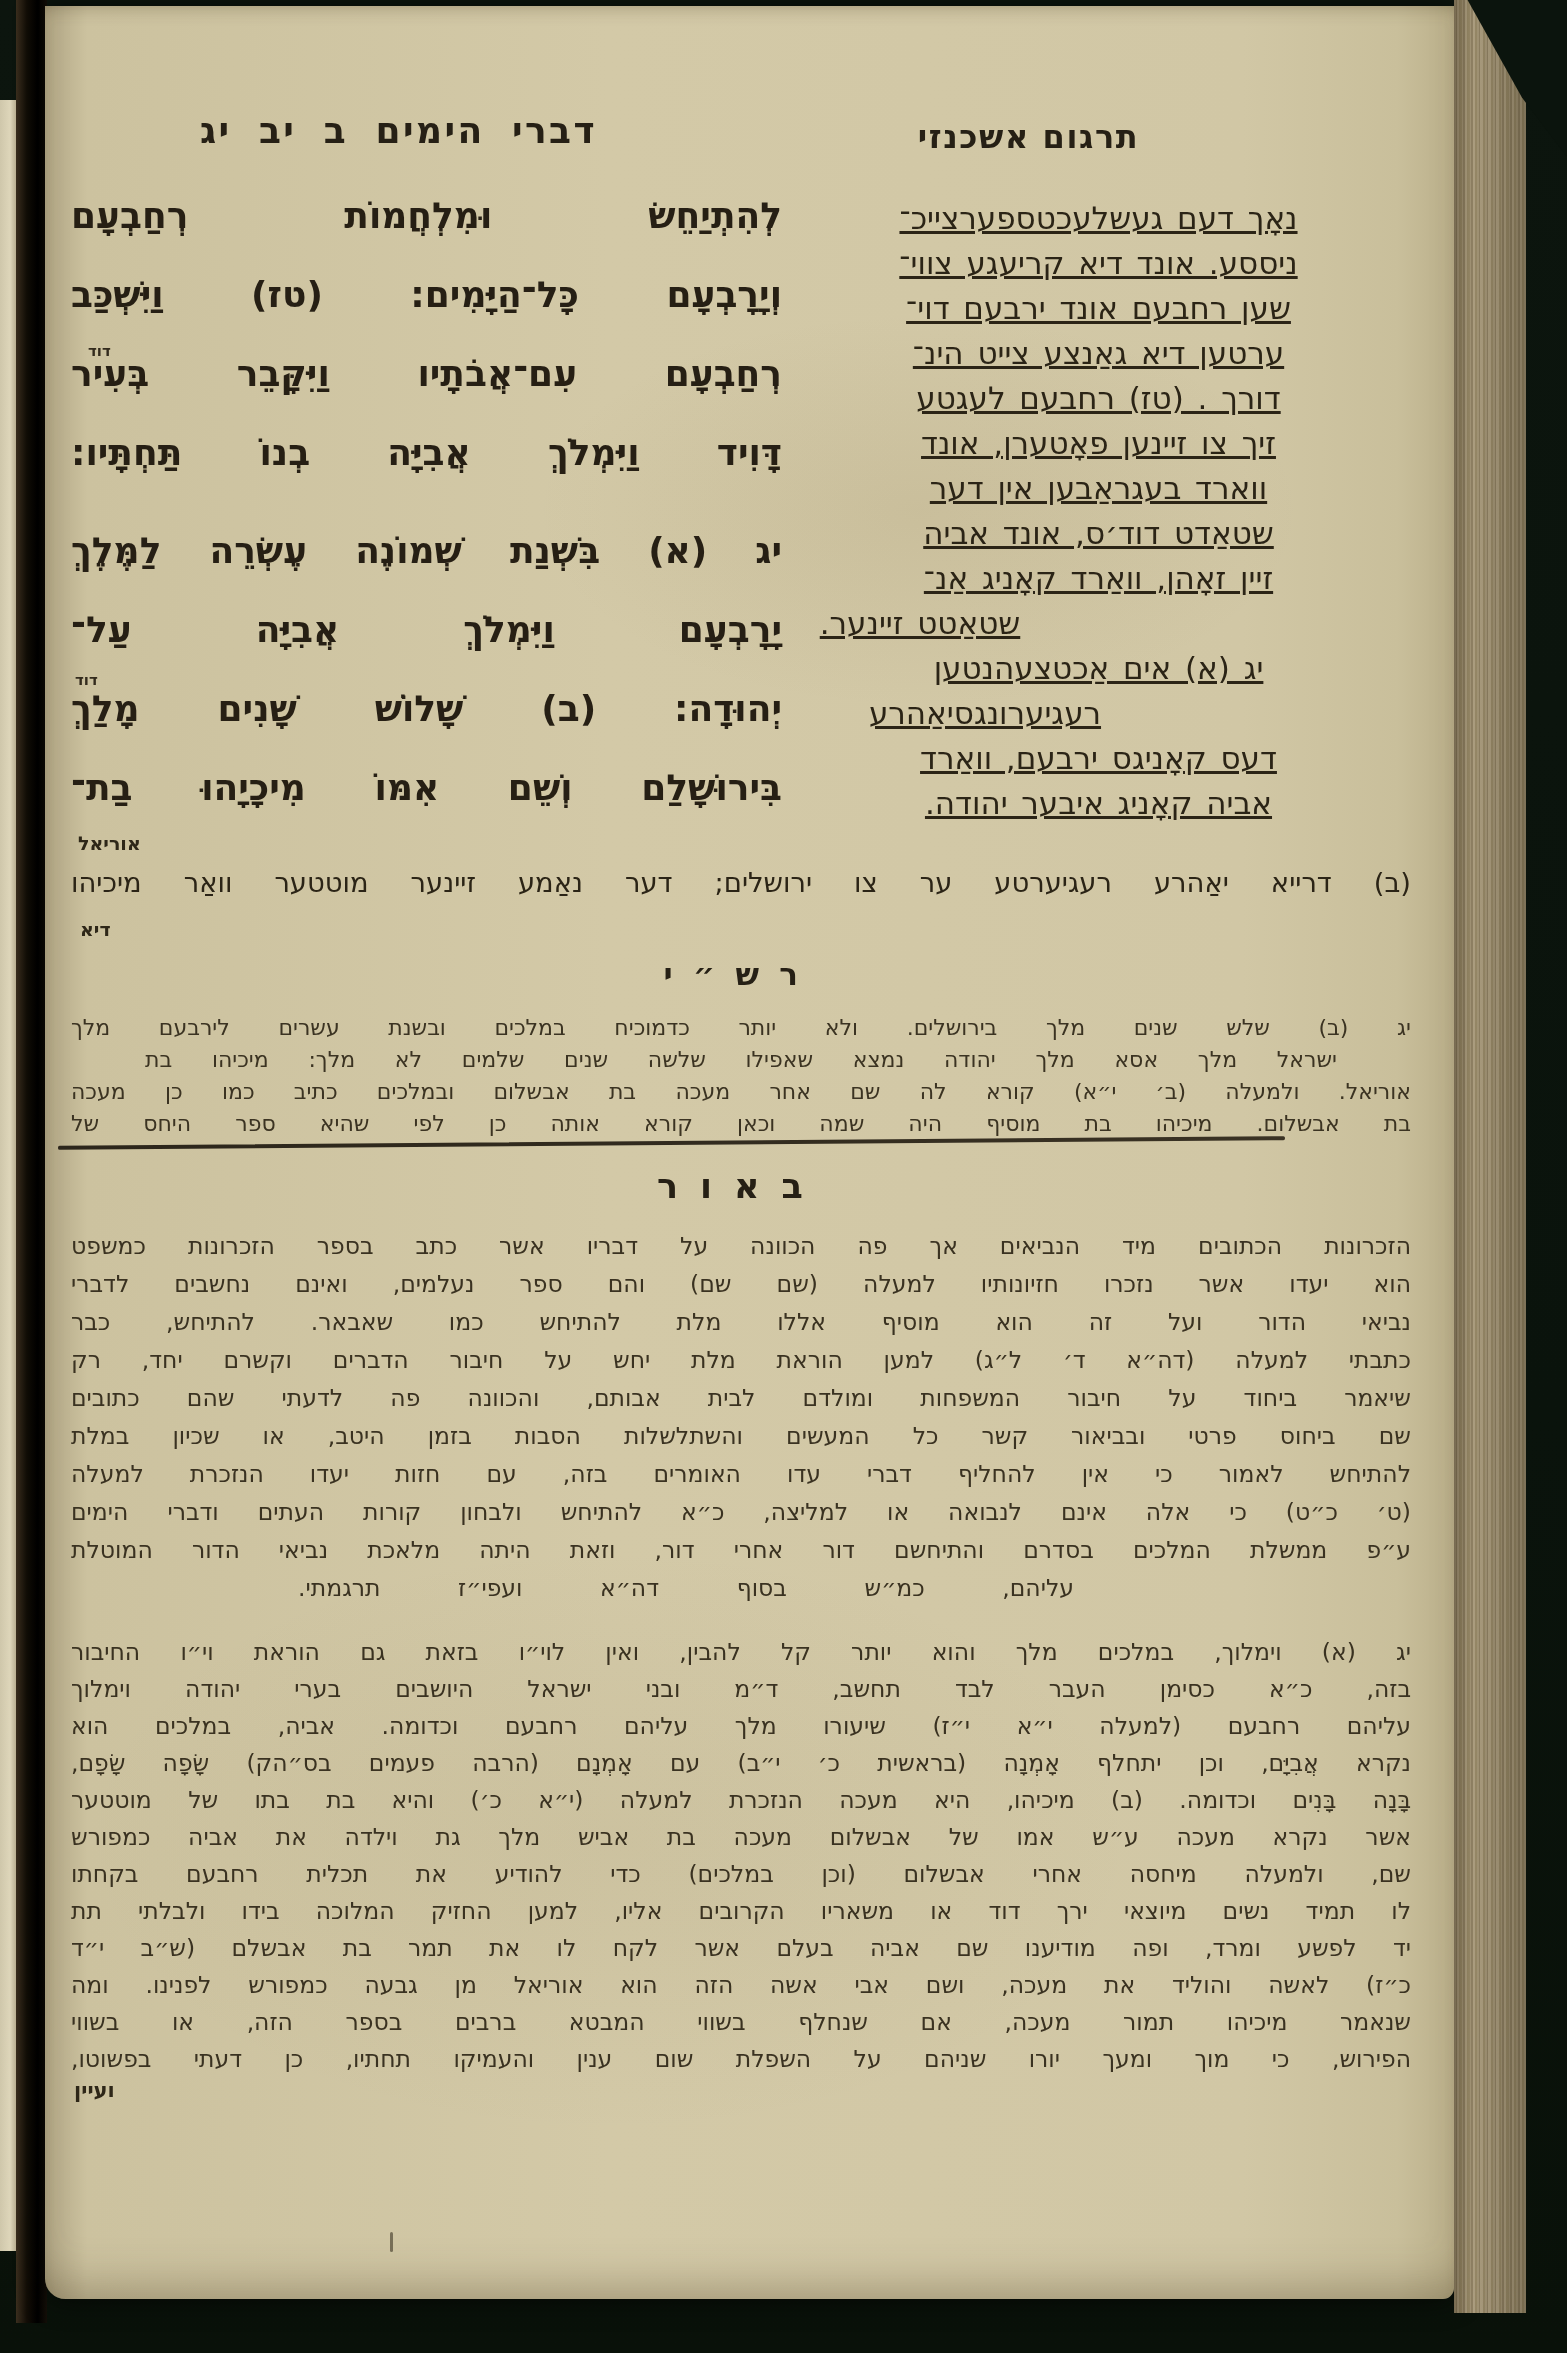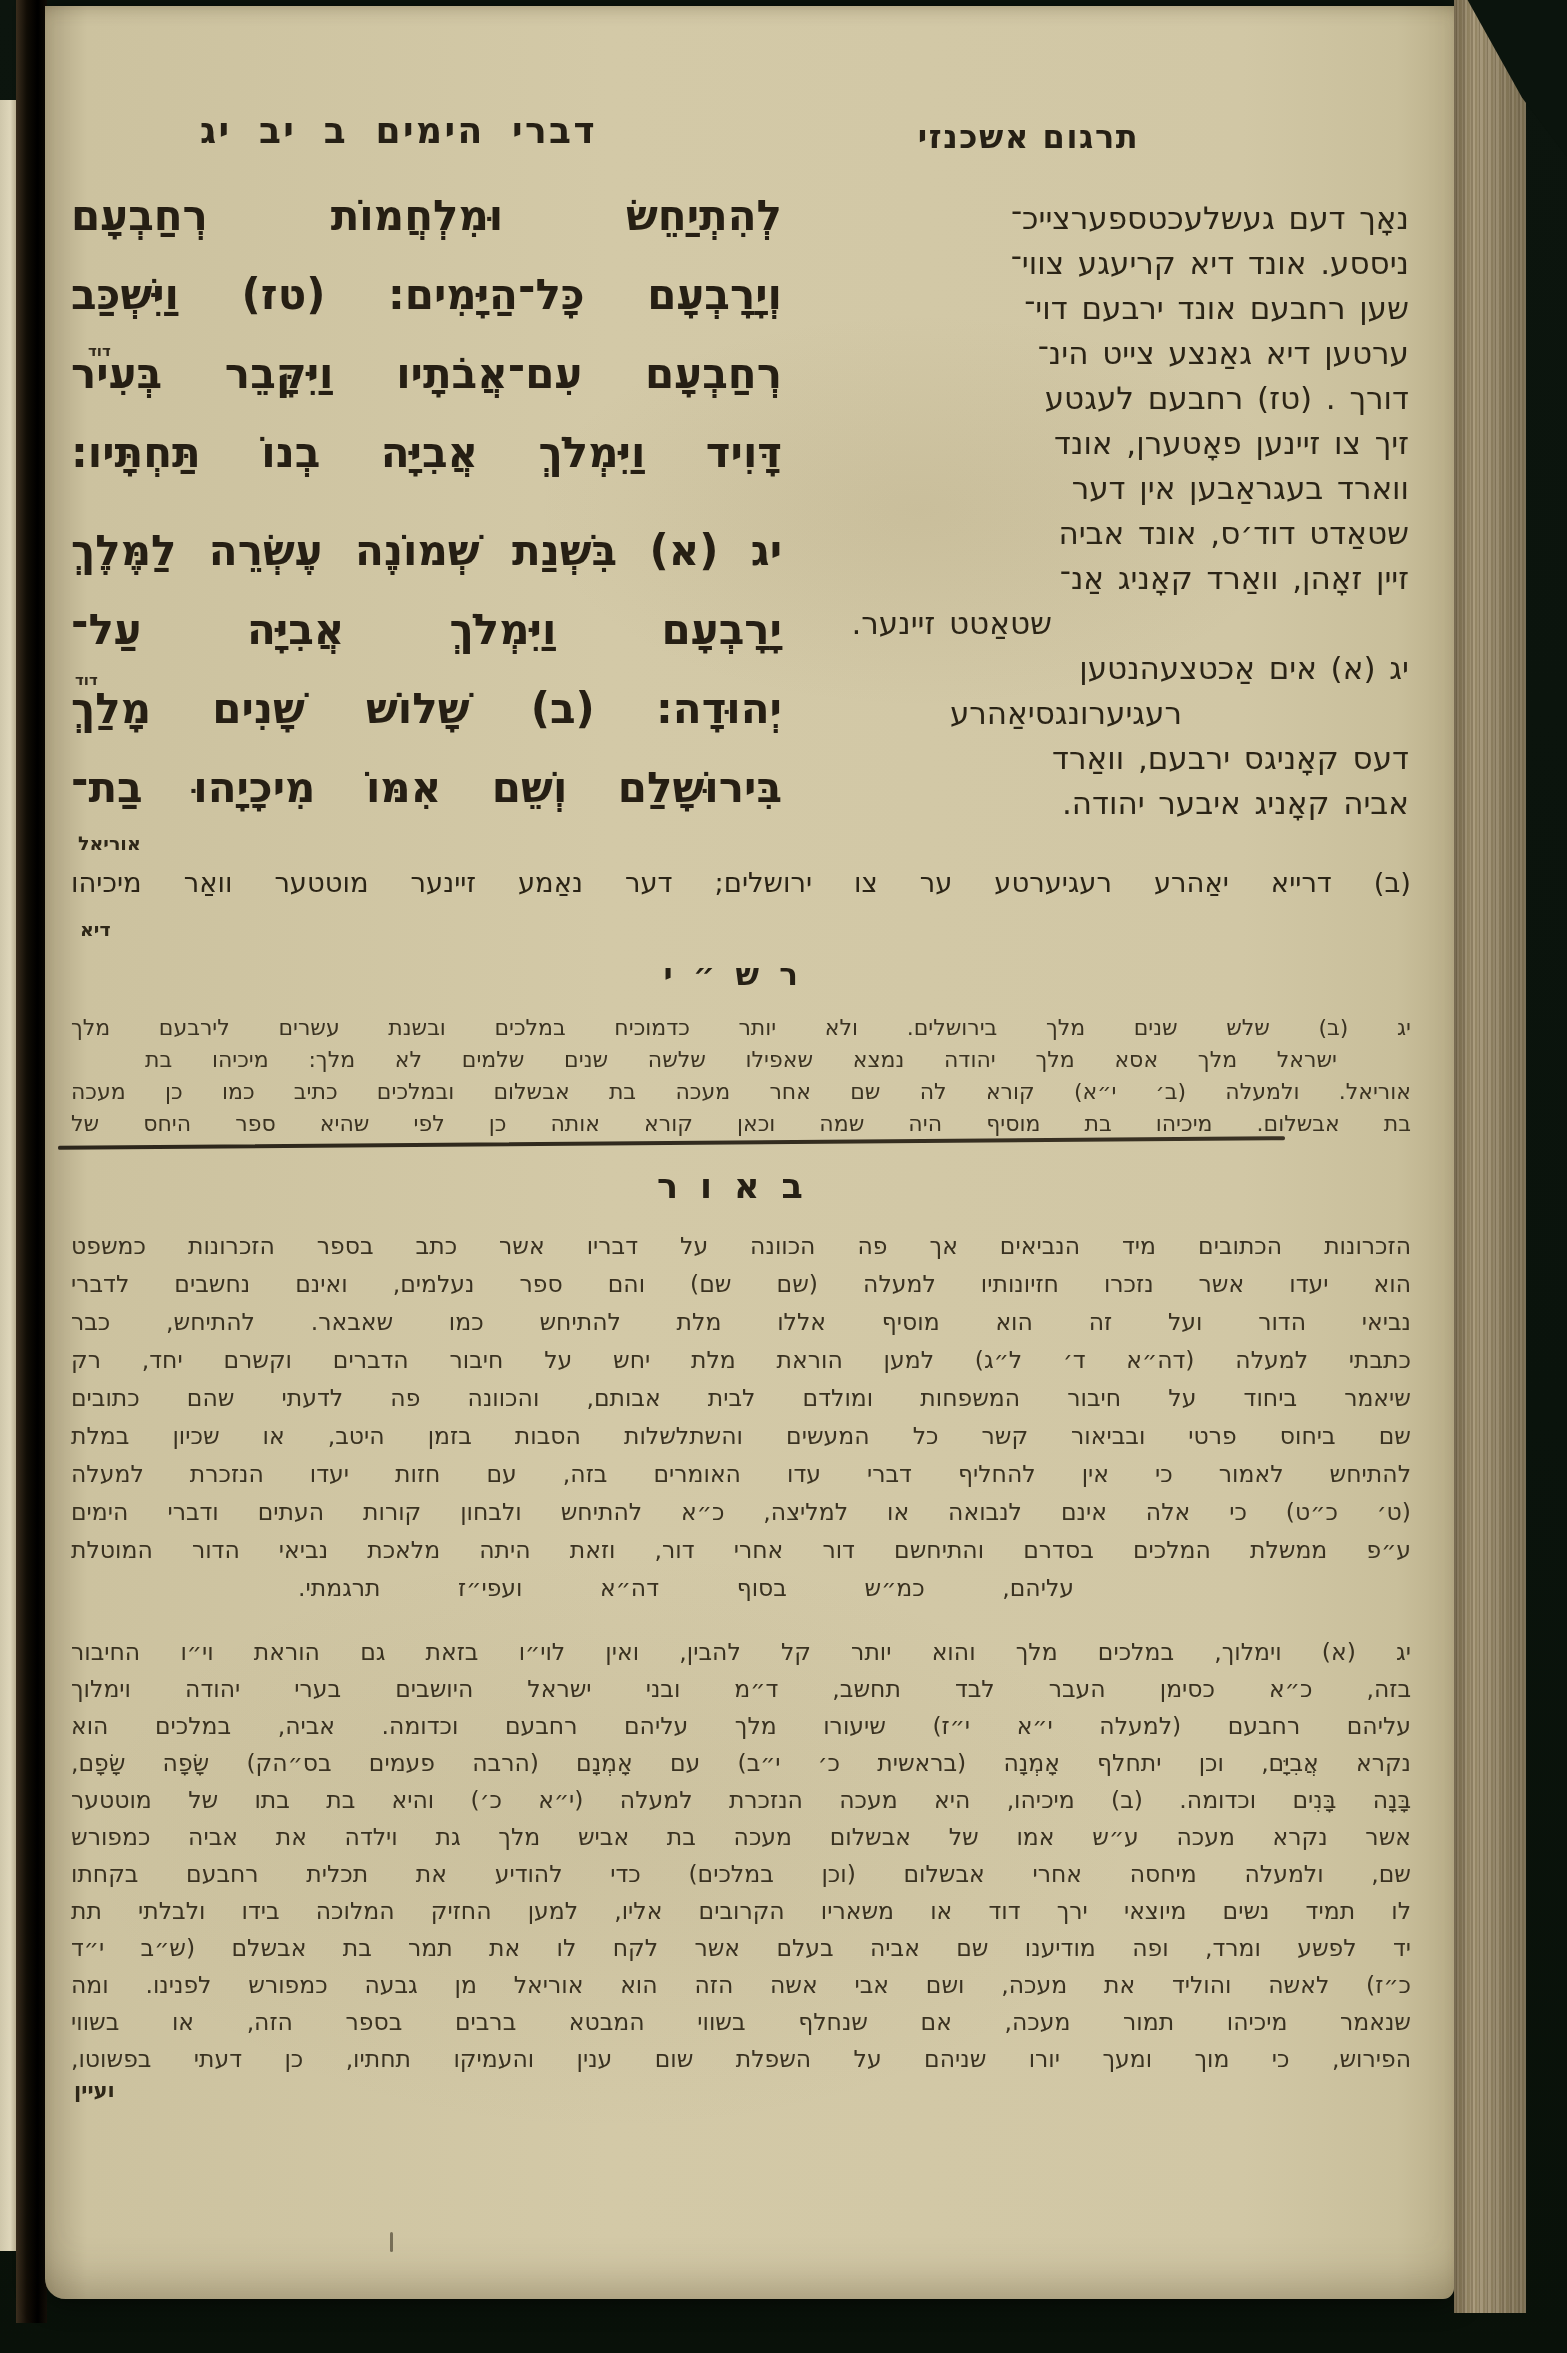--- a/index.html
+++ b/index.html
@@ -35,37 +35,37 @@
 
   
   .hdr{position:absolute;text-align:center;font-weight:bold;color:#262015;}
   .hdr-divrei{left:100px;top:110px;width:597px;font-size:36px;word-spacing:12.5px;letter-spacing:2.4px;}
   .hdr-targum{left:824px;top:118px;width:409px;font-size:32px;letter-spacing:1.6px;}
   .hdr-rashi{left:71px;top:956px;width:1340px;font-size:31px;letter-spacing:20.4px;}
   .hdr-biur{left:71px;top:1166px;width:1340px;font-size:35px;letter-spacing:22px;}
 
   
   .mikra{position:absolute;left:71px;top:176px;width:711px;
-    font-size:42px;font-weight:bold;line-height:79px;color:#261f14;}
+    font-size:36px;font-weight:bold;line-height:79px;color:#261f14;}
   .mikra .tline{text-align:justify;text-align-last:justify;}
   .mikra .gap-top{margin-top:19px;}
 
   .qere{position:absolute;font-size:15px;font-weight:bold;color:#332b1d;}
   .q1{left:88px;top:342px;}
   .q2{left:75px;top:671px;}
 
   .catch{position:absolute;font-size:19px;font-weight:bold;color:#2e2718;}
   .catch-mikra{left:78px;top:832px;text-align:center;}
   .catch-wide{left:80px;top:918px;}
   .catch-bottom{left:74px;top:2078px;font-size:21px;}
 
   
   .yid{position:absolute;left:788px;top:196px;width:621px;
     font-size:31px;line-height:45px;color:#2b2416;word-spacing:3.9px;}
-  .yid .tline{text-align:right;white-space:nowrap;}
+  .yid .tline{text-align:center;white-space:nowrap;text-decoration:underline;}
 
   
   .wideline{position:absolute;left:71px;top:867px;width:1340px;
     font-size:27.4px;color:#2b2416;text-align:justify;text-align-last:justify;}
 
   
   .rashi{position:absolute;left:71px;top:1012px;width:1340px;
     font-size:22px;line-height:32px;color:#3b3322;}
   .rashi .tline{text-align:justify;text-align-last:justify;}
 

